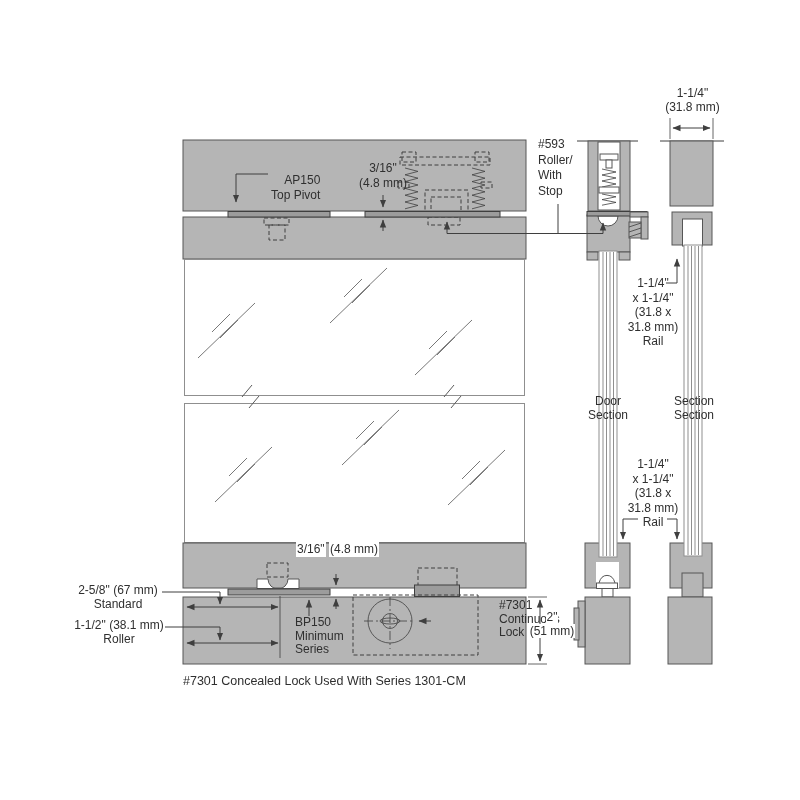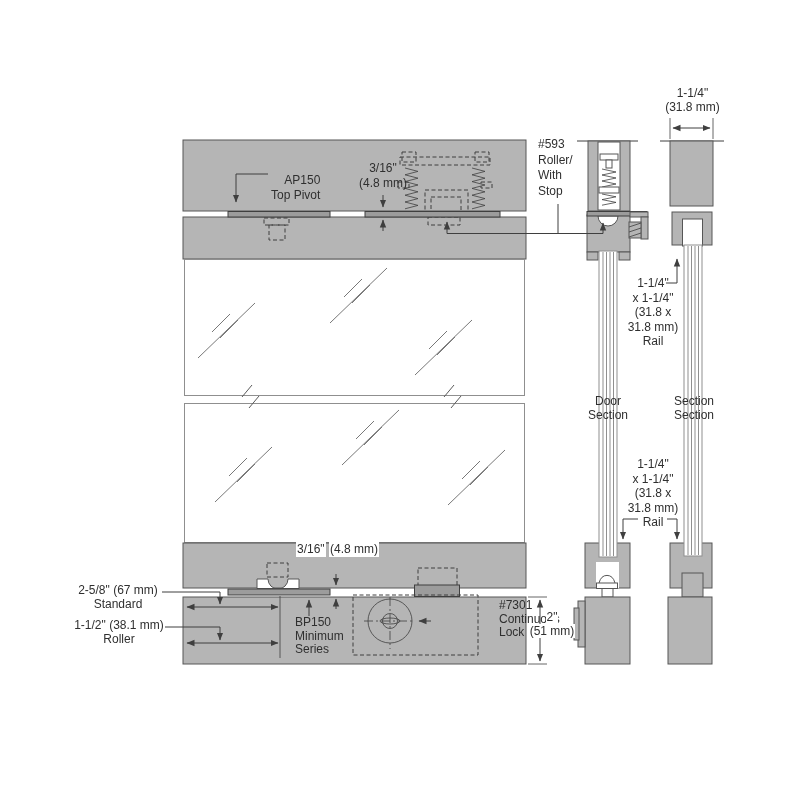--- a/index.html
+++ b/index.html
@@ -270,15 +270,16 @@
   <div>Continuous</div>
   <div>Lock</div>
 </div>
 
 <div class="lbl c lh135" style="left:524px;top:611px;width:56px;">
   <div><span class="whitebg">2"</span></div>
   <div><span class="whitebg">(51 mm)</span></div>
 </div>
 
 <div class="lbl lh14" style="left:183px;top:674px;font-size:12.5px;">
+  <div>#7301 Concealed Lock Used With Series 1301-CM</div>
 </div>
 
 </div>
 
 </body></html>

